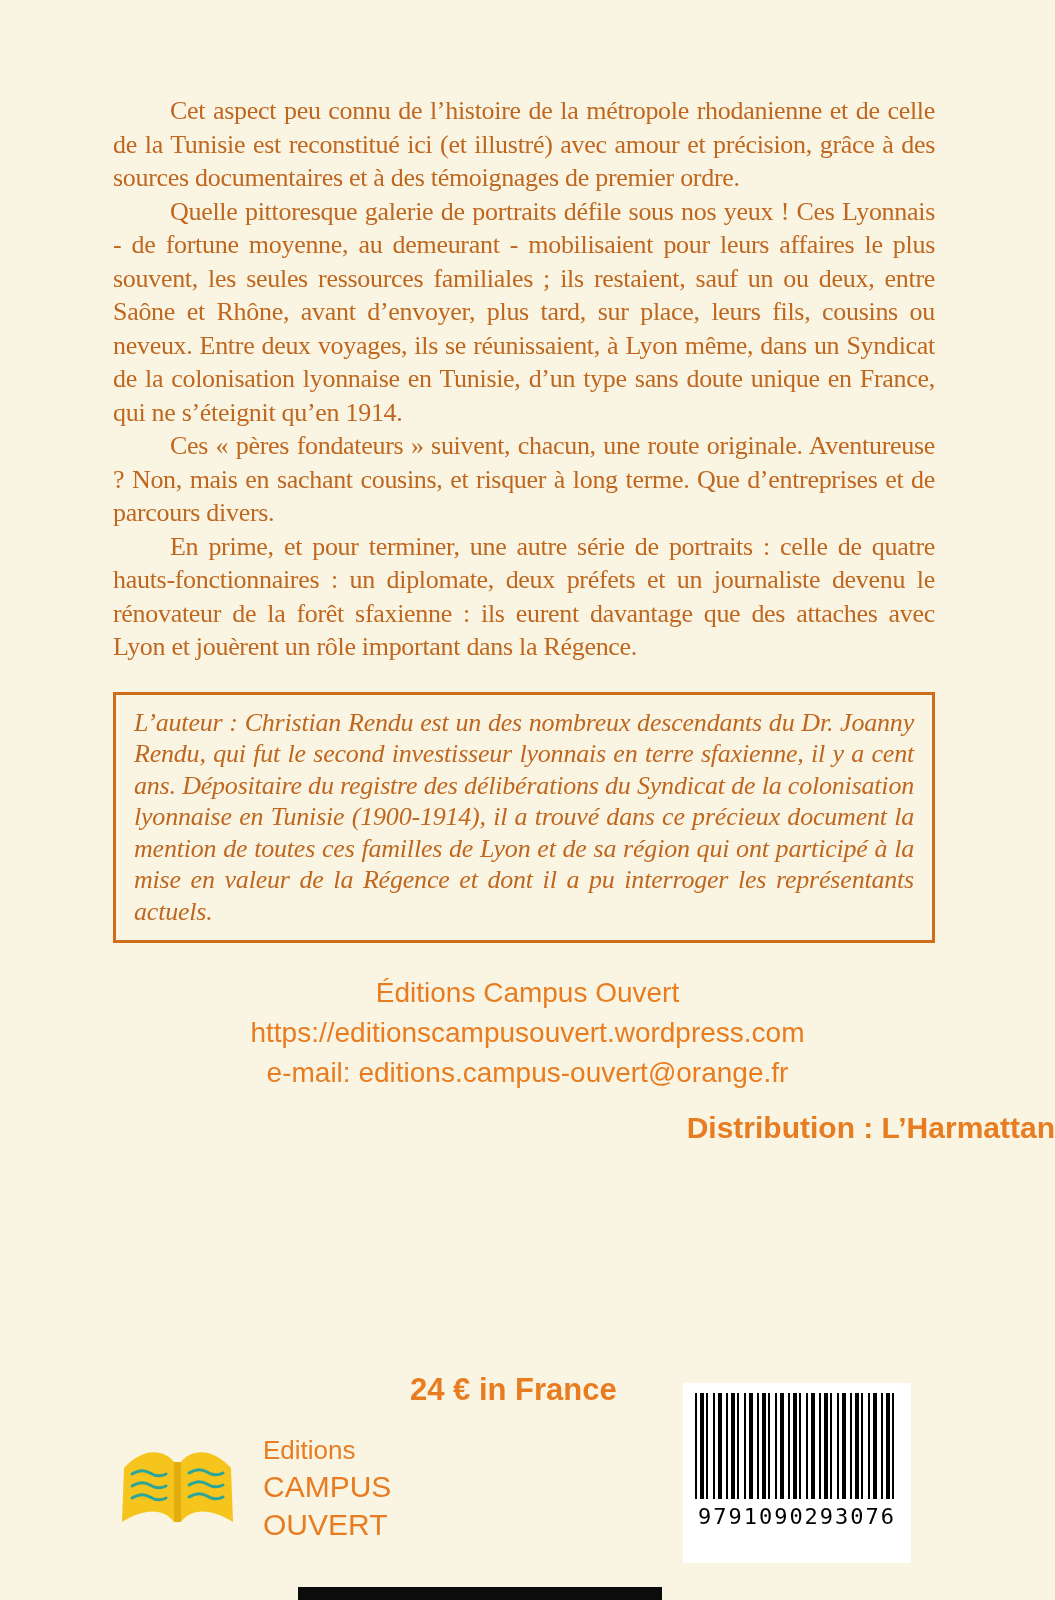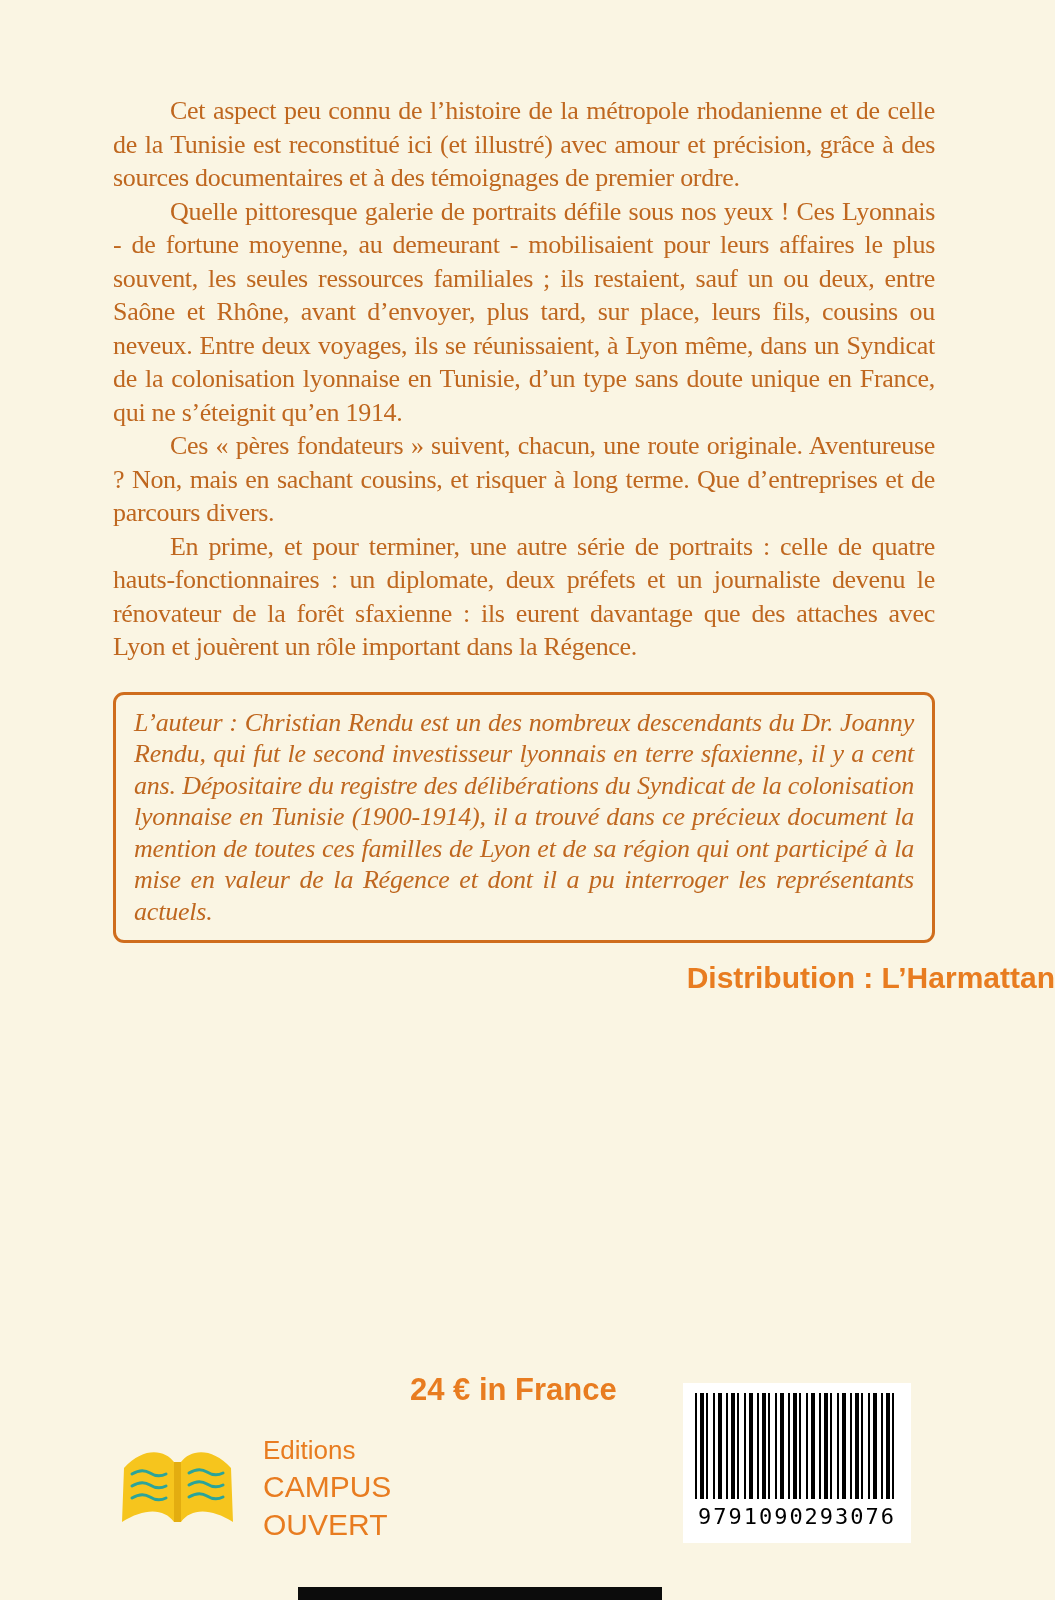--- a/index.html
+++ b/index.html
@@ -17,21 +17,21 @@
     padding:94px 120px 0 113px;
     font-size:26px;
     line-height:33.5px;
     letter-spacing:-0.3px;
     text-align:justify;
   }
   .synopsis p { text-indent:57px; }
   .author-box {
     margin:28px 120px 0 113px;
     border:3px solid #cf6d1d;
-    border-radius:11px;
+    border-radius:0;
     padding:12px 18px 13px 18px;
     font-style:italic;
     font-size:26px;
     line-height:31.5px;
     letter-spacing:-0.2px;
     text-align:justify;
     color:#bf671f;
   }
   .publisher {
     margin-top:30px;
@@ -69,21 +69,21 @@
     font-weight:bold;
   }
   .isbn {
     position:absolute; left:388px; top:1502px;
     font-family:"Liberation Serif", serif;
     color:#2e2b28;
     font-size:26px;
   }
   .barcode {
     position:absolute; left:683px; top:1383px;
-    width:228px; height:160px;
+    width:228px; height:180px;
     background:#ffffff;
     padding:10px 12px 4px 12px;
   }
   .bars {
     height:106px;
     background:repeating-linear-gradient(90deg,
       #000 0 2px,  #fff 2px 5px,
       #000 5px 9px, #fff 9px 11px,
       #000 11px 13px, #fff 13px 18px,
       #000 18px 20px, #fff 20px 23px,
@@ -112,20 +112,25 @@
     <p>Cet aspect peu connu de l’histoire de la métropole rhodanienne et de celle de la Tunisie est reconstitué ici (et illustré) avec amour et précision, grâce à des sources documentaires et à des témoignages de premier ordre.</p>
     <p>Quelle pittoresque galerie de portraits défile sous nos yeux ! Ces Lyonnais - de fortune moyenne, au demeurant - mobilisaient pour leurs affaires le plus souvent, les seules ressources familiales ; ils restaient, sauf un ou deux, entre Saône et Rhône, avant d’envoyer, plus tard, sur place, leurs fils, cousins ou neveux. Entre deux voyages, ils se réunissaient, à Lyon même, dans un Syndicat de la colonisation lyonnaise en Tunisie, d’un type sans doute unique en France, qui ne s’éteignit qu’en 1914.</p>
     <p>Ces « pères fondateurs » suivent, chacun, une route originale. Aventureuse ? Non, mais en sachant cousins, et risquer à long terme. Que d’entreprises et de parcours divers.</p>
     <p>En prime, et pour terminer, une autre série de portraits : celle de quatre hauts-fonctionnaires : un diplomate, deux préfets et un journaliste devenu le rénovateur de la forêt sfaxienne : ils eurent davantage que des attaches avec Lyon et jouèrent un rôle important dans la Régence.</p>
   </main>
 
   <div class="author-box">
     <p>L’auteur : Christian Rendu est un des nombreux descendants du Dr. Joanny Rendu, qui fut le second investisseur lyonnais en terre sfaxienne, il y a cent ans. Dépositaire du registre des délibérations du Syndicat de la colonisation lyonnaise en Tunisie (1900-1914), il a trouvé dans ce précieux document la mention de toutes ces familles de Lyon et de sa région qui ont participé à la mise en valeur de la Régence et dont il a pu interroger les représentants actuels.</p>
   </div>
 
+  <div class="publisher">
+    <div>Éditions Campus Ouvert</div>
+    <div>https://editionscampusouvert.wordpress.com</div>
+    <div>e-mail: editions.campus-ouvert@orange.fr</div>
+  </div>
 
   <div class="distribution">Distribution : L’Harmattan</div>
 
   <div class="logo">
     <svg width="135" height="108" viewBox="0 0 135 108">
       <path d="M14 32 C34 10 55 14 64 26 L64 86 C54 72 34 72 12 86 Z" fill="#f6c51d"></path>
       <path d="M121 32 C101 10 80 14 71 26 L71 86 C81 72 101 72 123 86 Z" fill="#f6c51d"></path>
       <path d="M64 26 L64 86 L71 86 L71 26 Z" fill="#e3ad10"></path>
       <path d="M22 38 q10 -6 18 -1 q8 5 16 1" stroke="#2ba49a" stroke-width="3" fill="none" stroke-linecap="round"></path>
       <path d="M22 50 q10 -6 18 -1 q8 5 16 1" stroke="#2ba49a" stroke-width="3" fill="none" stroke-linecap="round"></path>

